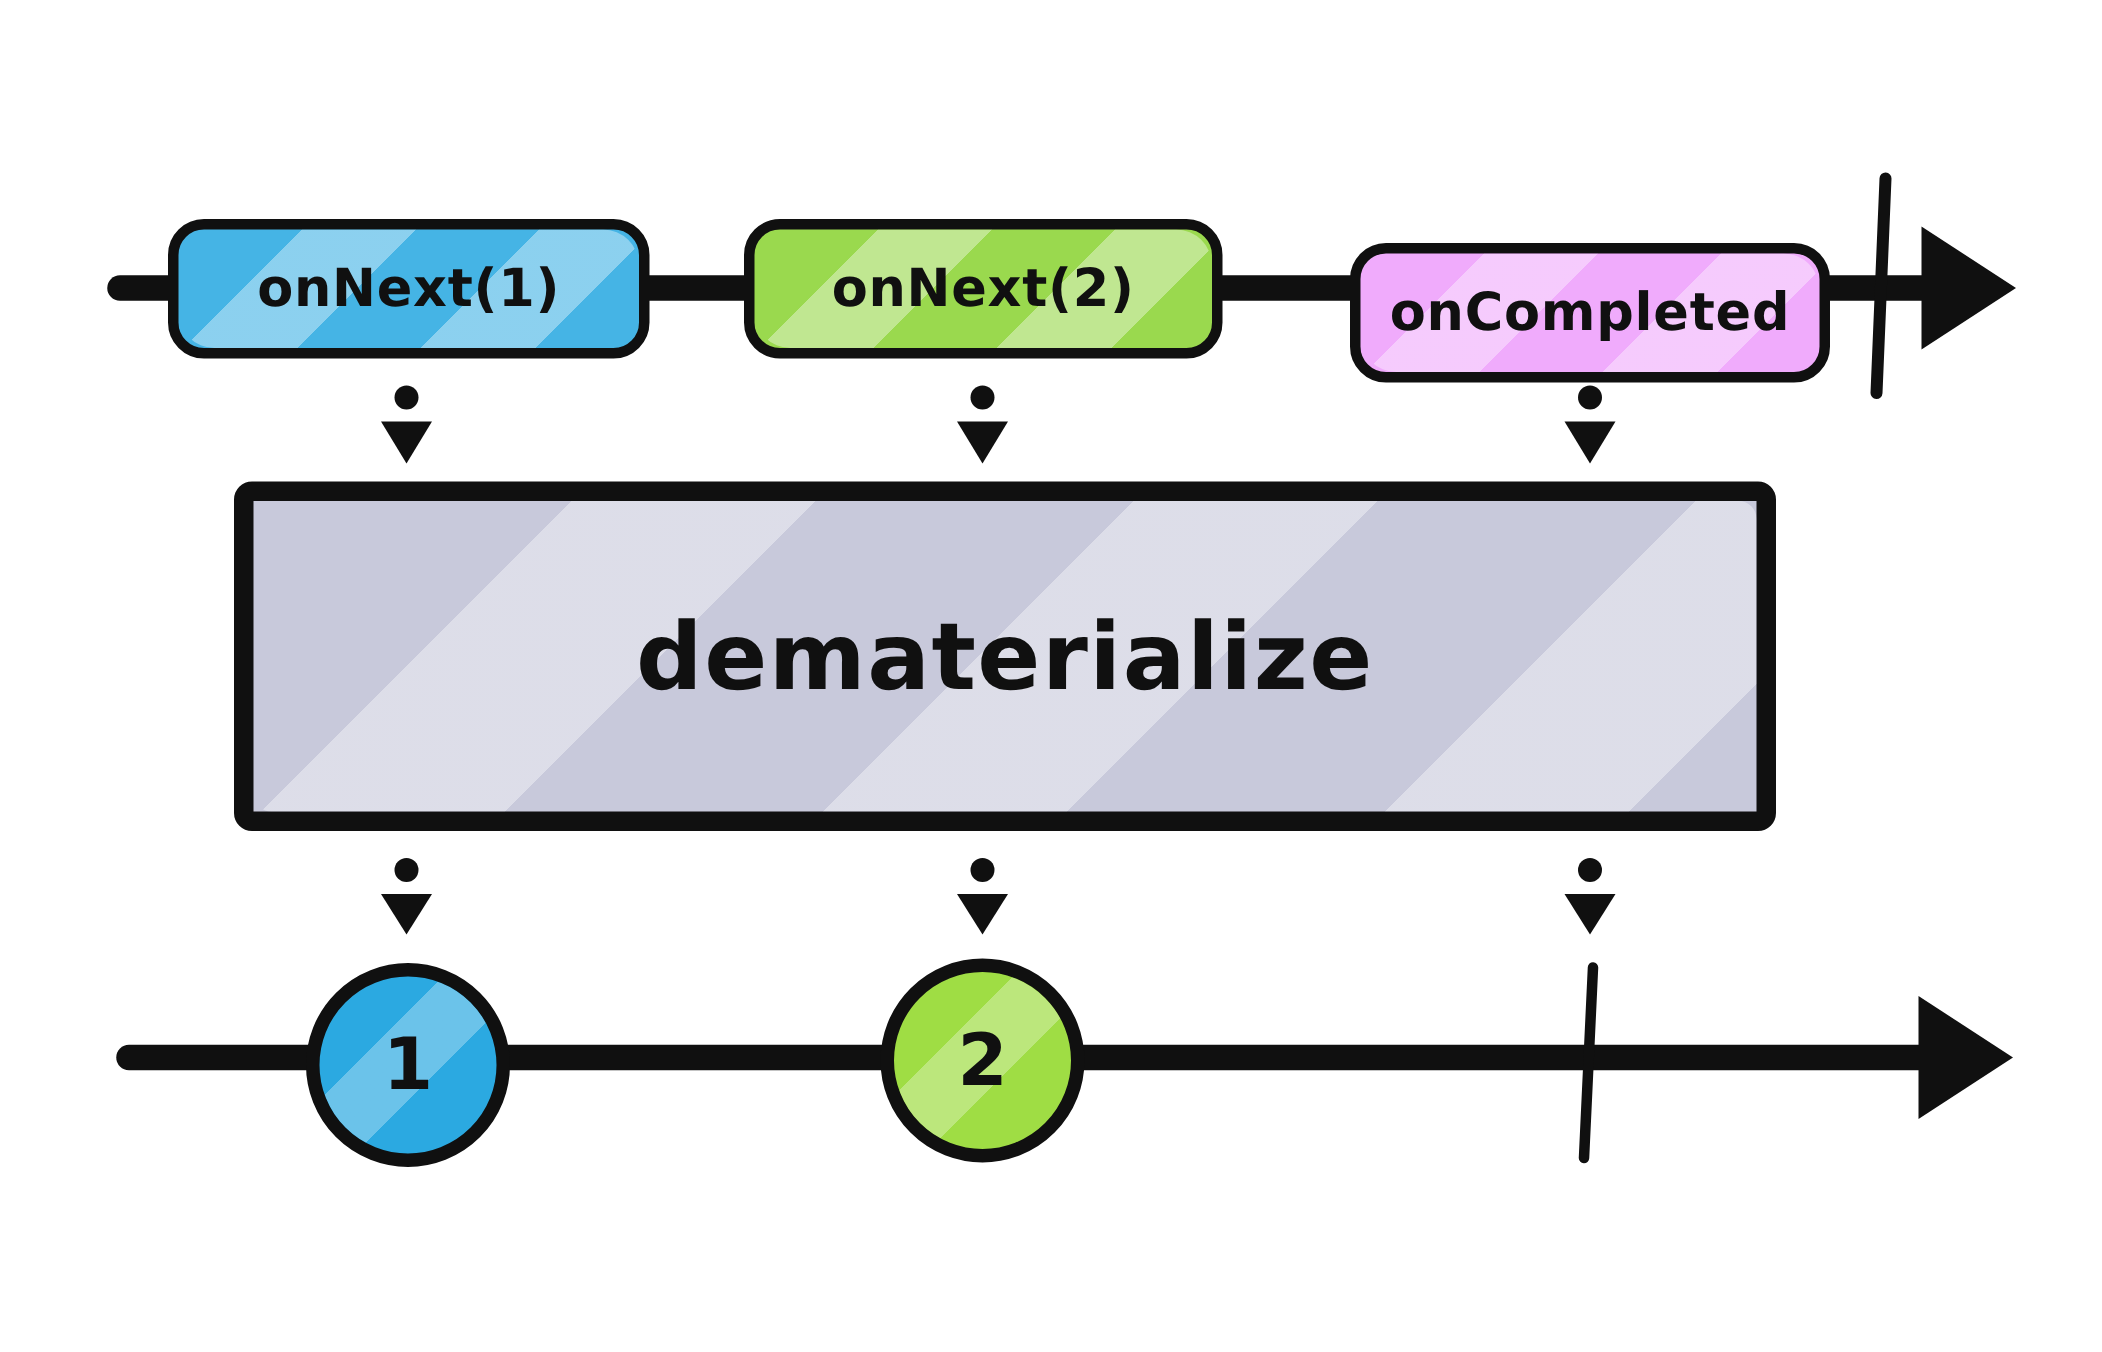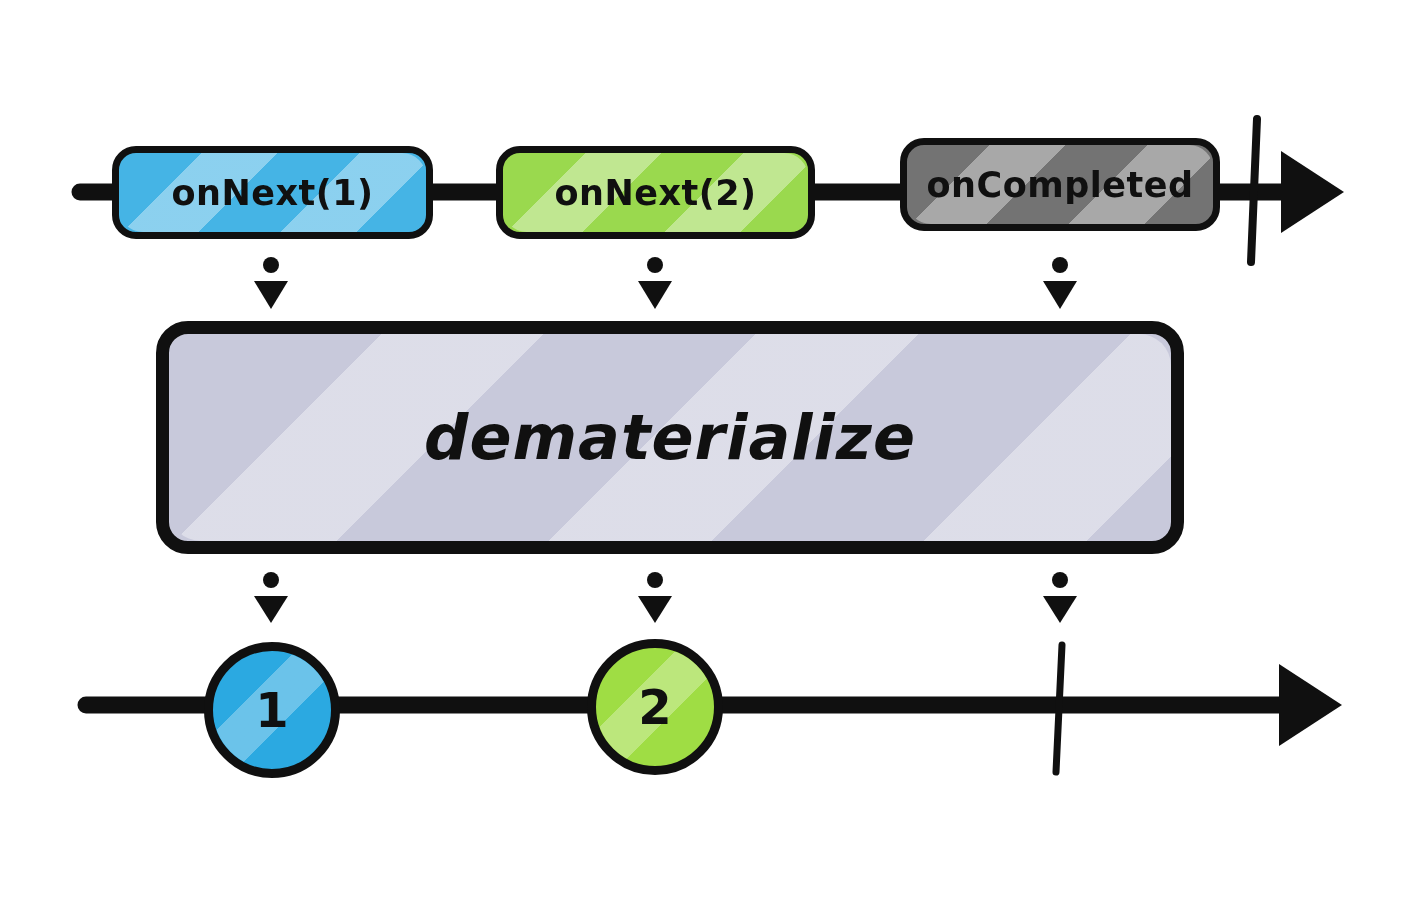--- a/index.html
+++ b/index.html
@@ -47,26 +47,25 @@
 
   
   .opbox {
     position: absolute;
     left: 156px;
     top: 321px;
     width: 1028px;
     height: 233px;
     box-sizing: border-box;
     border: 13px solid #101010;
-    border-radius: 32px;
+    border-radius: 12px;
     display: flex;
     align-items: center;
     justify-content: center;
     overflow: hidden;
-    font-style: italic;
   }
   .opbox::after {
     content: "";
     position: absolute;
     inset: 0;
     background: repeating-linear-gradient(135deg,
       rgba(255,255,255,0) 0 150px,
       rgba(255,255,255,0.38) 150px 265px);
     border-radius: inherit;
     pointer-events: none;
@@ -144,21 +143,21 @@
   </svg>
 
   <div class="pill" style="left: 112px; top: 146px; width: 321px; background-color: rgb(69, 180, 229);">
     <span class="pill-label">onNext(1)</span>
   </div>
 
   <div class="pill" style="left: 496px; top: 146px; width: 319px; background-color: rgb(154, 217, 78); text-align: center;">
     <span class="pill-label">onNext(2)</span>
   </div>
 
-  <div class="pill" style="left: 900px; top: 138px; width: 320px; background-color: #737373;">
+  <div class="pill" style="left: 900px; top: 162px; width: 320px; background-color: #f0abfc;">
     <span class="pill-label">onCompleted</span>
   </div>
 
   <div class="opbox" style="background-color: rgb(200, 201, 219);">
     <span class="opbox-label">dematerialize</span>
   </div>
 
   <div class="marble" style="left: 204px; top: 642px; background-color: rgb(43, 169, 225);">
     <span class="marble-label">1</span>
   </div>

